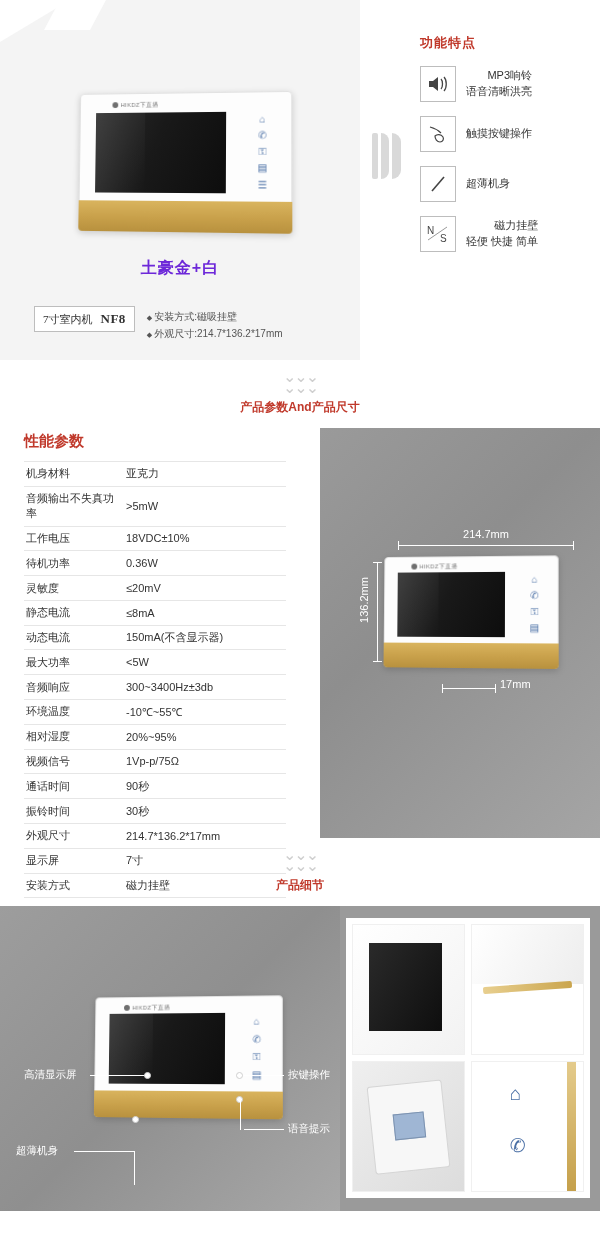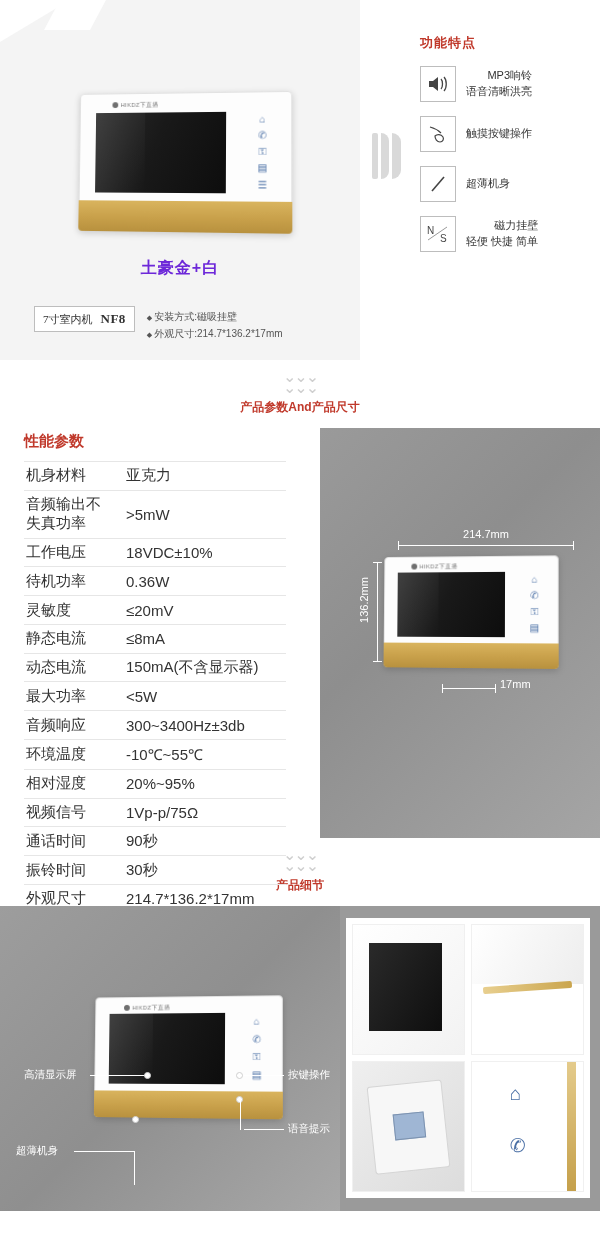--- a/index.html
+++ b/index.html
@@ -116,21 +116,21 @@
   .div-title{ font-size:12px; color:#c0392b; font-weight:bold; margin-top:8px;}
 
   
   .params-wrap{ position:relative; width:556px; height:410px; }
   .params-left{ position:absolute; left:0; top:0; width:320px; height:410px; background:#fff;}
   .params-left h3{
     margin:0; padding:4px 0 10px 24px; font-size:15px; color:#c0392b; font-weight:bold;
   }
   table.params{ border-collapse:collapse; margin-left:24px; width:262px; }
   table.params td{
-    font-size:15px; color:#333; padding:4.4px 2px;
+    font-size:11px; color:#333; padding:4.4px 2px;
     border-bottom:1px solid #e6e6e6;
   }
   table.params tr:first-child td{ border-top:1px solid #e6e6e6;}
   table.params td.k{ width:92px; }
   table.params td.v{ padding-left:10px;}
 
   .params-right{
     position:absolute; left:320px; top:0; width:280px; height:410px;
     background:linear-gradient(135deg,#9a9a9a 0%,#8e8e8e 40%,#a5a5a5 100%);
   }

